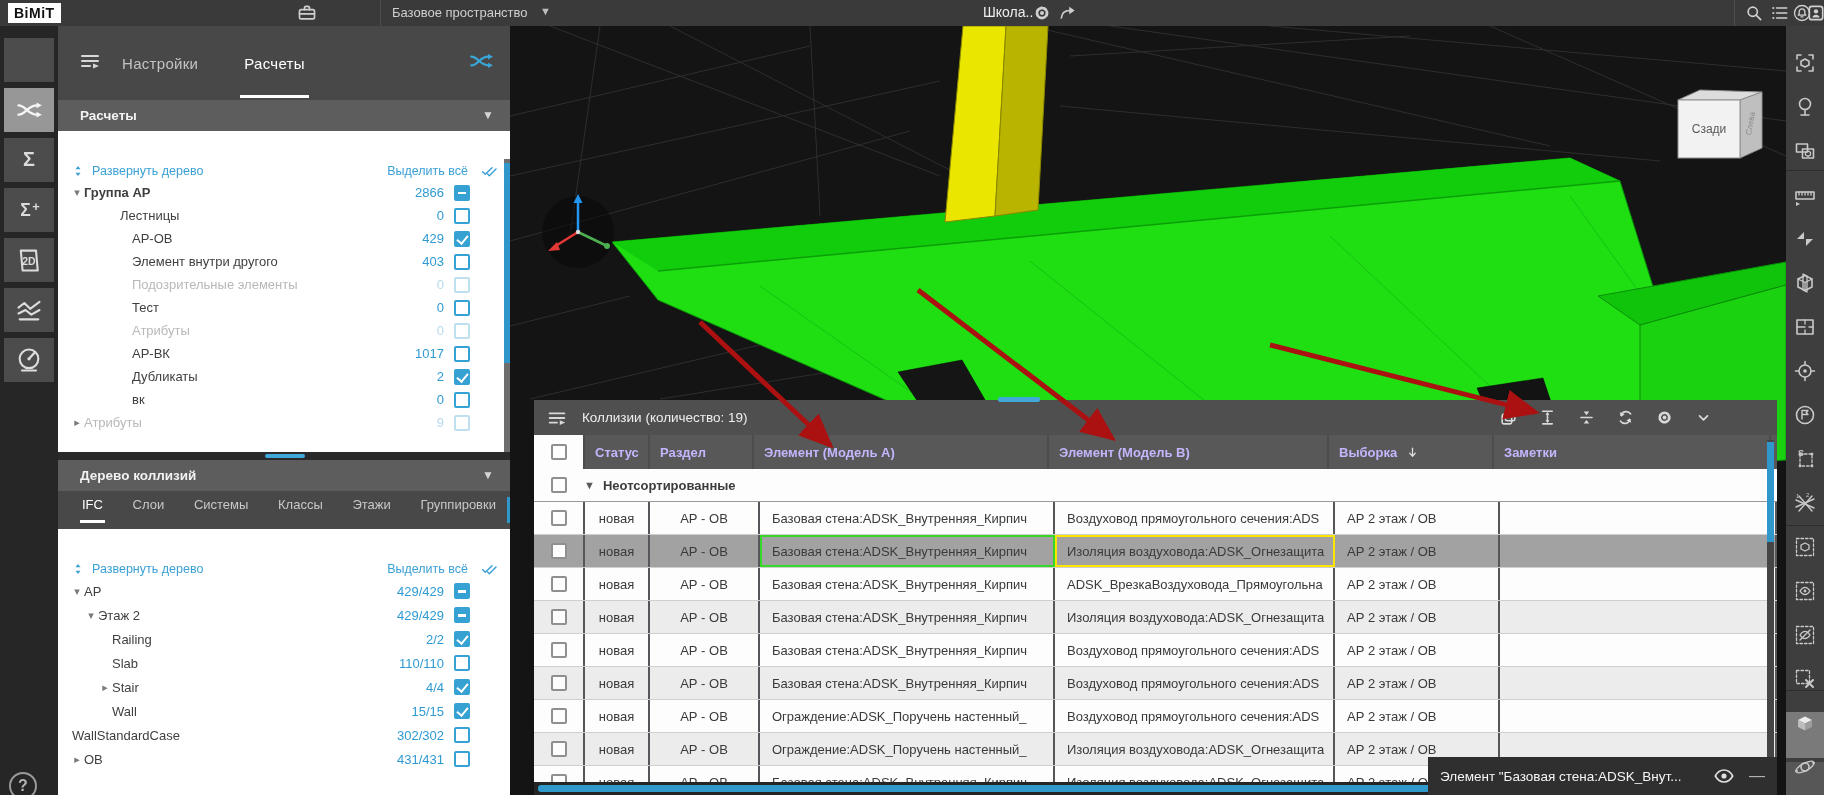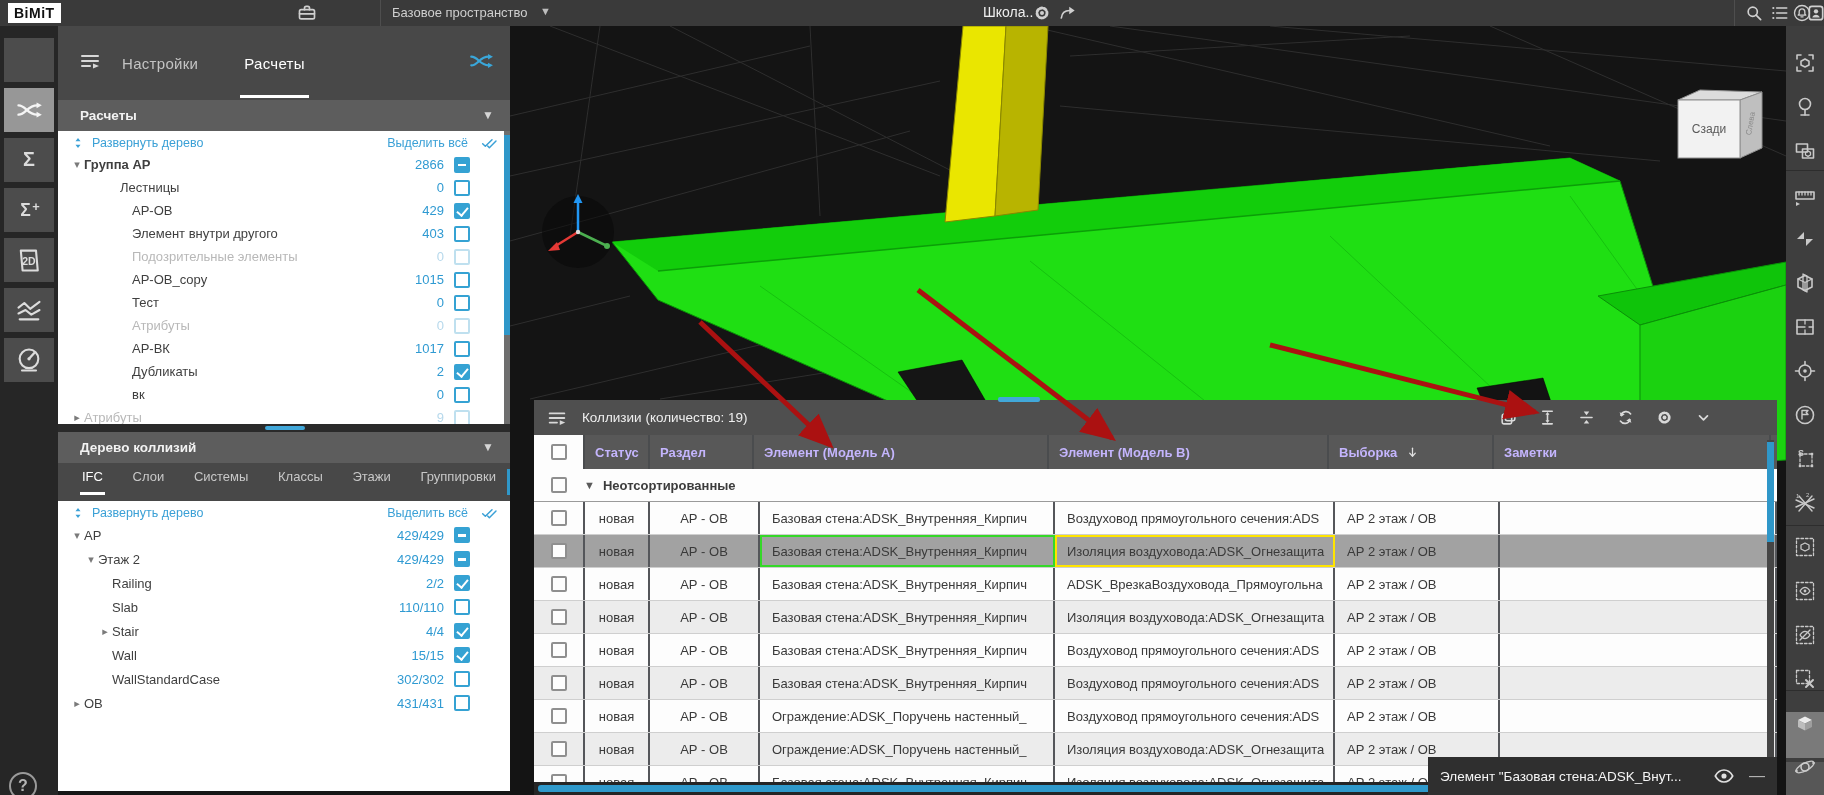--- a/index.html
+++ b/index.html
@@ -33,21 +33,21 @@
   .p-header { position:relative; height:74px; background:#484848; }
   .p-header .menu-ic { position:absolute; left:20px; top:23px; width:24px; height:24px; color:#d8d8d8; }
   .tabs1 { position:absolute; left:60px; top:0; height:74px; display:flex; align-items:center; gap:38px; }
   .tab1 { color:#c3c3c3; font-size:15px; letter-spacing:.3px; padding:26px 4px 23px 4px; border-bottom:3px solid transparent; }
   .tab1.active { color:#fff; border-bottom-color:#fff; }
   .p-header .shuffle-ic { position:absolute; right:14px; top:22px; width:30px; height:26px; color:#3aa7da; }
   .section-bar { position:relative; height:31px; background:#5d5d5d; color:#f2f2f2; font-weight:bold;
     line-height:31px; padding-left:22px; font-size:13.5px; }
   .section-bar .sec-caret { position:absolute; right:16px; top:0; color:#d5d5d5; font-size:12px; }
 
-  .tree-area { position:relative; background:#fff; overflow:hidden; }
+  .tree-area { position:relative; background:#fff; overflow:hidden;margin-top:28px; }
   #tree1-area { height:293px; }
   #tree2-area { height:290px; }
   .links-row { height:22px; display:flex; align-items:center; padding:2px 10px 0 14px; }
   .link { color:#3aa0d6; font-size:12.5px; }
   .updown-ic { width:12px; height:16px; color:#3aa0d6; margin-right:8px; }
   .dcheck-ic { width:22px; height:16px; color:#3aa0d6; margin-left:10px; }
   .links-spacer { flex:1; }
   .trow { display:flex; align-items:center; padding-right:40px; position:relative; }
   #tree1-rows .trow { height:23px; }
   #tree2-rows .trow { height:24px; }
@@ -385,27 +385,20 @@
         </div>
         <div class="trow disabled" style="padding-left: 60px;">
           <span class="caret"></span>
           <span class="tlabel">Подозрительные элементы</span>
           <span class="tspace"></span>
           <span class="tcount">0</span>
           <span class="cb "></span>
         </div>
         <div class="trow" style="padding-left: 60px;">
           <span class="caret"></span>
-          <span class="tlabel">АР-ОВ_copy</span>
-          <span class="tspace"></span>
-          <span class="tcount">1015</span>
-          <span class="cb "></span>
-        </div>
-        <div class="trow" style="padding-left: 60px;">
-          <span class="caret"></span>
           <span class="tlabel">Тест</span>
           <span class="tspace"></span>
           <span class="tcount">0</span>
           <span class="cb "></span>
         </div>
         <div class="trow disabled" style="padding-left: 60px;">
           <span class="caret"></span>
           <span class="tlabel">Атрибуты</span>
           <span class="tspace"></span>
           <span class="tcount">0</span>
@@ -515,21 +508,21 @@
           <span class="tcount">4/4</span>
           <span class="cb on"></span>
         </div>
         <div class="trow" style="padding-left: 40px;">
           <span class="caret"></span>
           <span class="tlabel">Wall</span>
           <span class="tspace"></span>
           <span class="tcount">15/15</span>
           <span class="cb on"></span>
         </div>
-        <div class="trow" style="padding-left: 40px; justify-content: center;">
+        <div class="trow" style=" justify-content: center;">
           <span class="caret"></span>
           <span class="tlabel">WallStandardCase</span>
           <span class="tspace"></span>
           <span class="tcount">302/302</span>
           <span class="cb "></span>
         </div>
         <div class="trow" style="padding-left: 12px;">
           <span class="caret">▸</span>
           <span class="tlabel">ОВ</span>
           <span class="tspace"></span>

